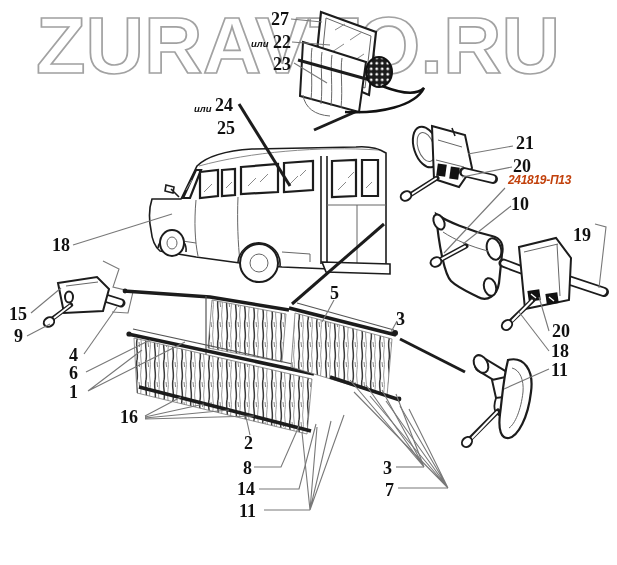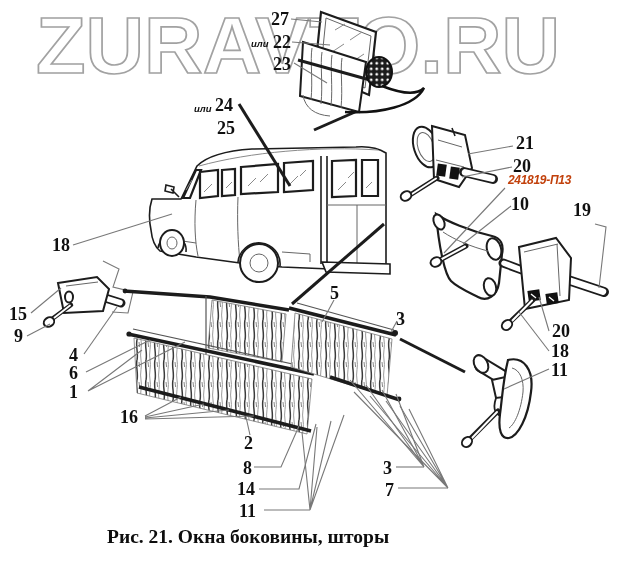--- a/index.html
+++ b/index.html
@@ -230,34 +230,33 @@
   <div class="or" style="left:251px;top:39px">или</div>
   <div class="co" style="left:273px;top:33px">22</div>
   <div class="co" style="left:273px;top:55px">23</div>
   <div class="or" style="left:194px;top:104px">или</div>
   <div class="co" style="left:215px;top:96px">24</div>
   <div class="co" style="left:217px;top:119px">25</div>
   <div class="co" style="left:516px;top:134px">21</div>
   <div class="co" style="left:513px;top:157px">20</div>
   <div class="pn" style="left:508px;top:174px">241819-П13</div>
   <div class="co" style="left:511px;top:195px">10</div>
-  <div class="co" style="left:573px;top:201px">19</div>
+  <div class="co" style="left:573px;top:226px">19</div>
   <div class="co" style="left:552px;top:322px">20</div>
   <div class="co" style="left:551px;top:342px">18</div>
   <div class="co" style="left:551px;top:361px">11</div>
   <div class="co" style="left:52px;top:236px">18</div>
   <div class="co" style="left:9px;top:305px">15</div>
   <div class="co" style="left:14px;top:327px">9</div>
   <div class="co" style="left:69px;top:346px">4</div>
   <div class="co" style="left:69px;top:364px">6</div>
   <div class="co" style="left:69px;top:383px">1</div>
   <div class="co" style="left:120px;top:408px">16</div>
   <div class="co" style="left:330px;top:284px">5</div>
   <div class="co" style="left:396px;top:310px">3</div>
   <div class="co" style="left:244px;top:434px">2</div>
   <div class="co" style="left:243px;top:459px">8</div>
   <div class="co" style="left:237px;top:480px">14</div>
   <div class="co" style="left:239px;top:502px">11</div>
   <div class="co" style="left:383px;top:459px">3</div>
   <div class="co" style="left:385px;top:481px">7</div>
 
-  <div class="caption">Рис. 21. Окна боковины, шторы</div>
 </div>
 
 </body></html>

